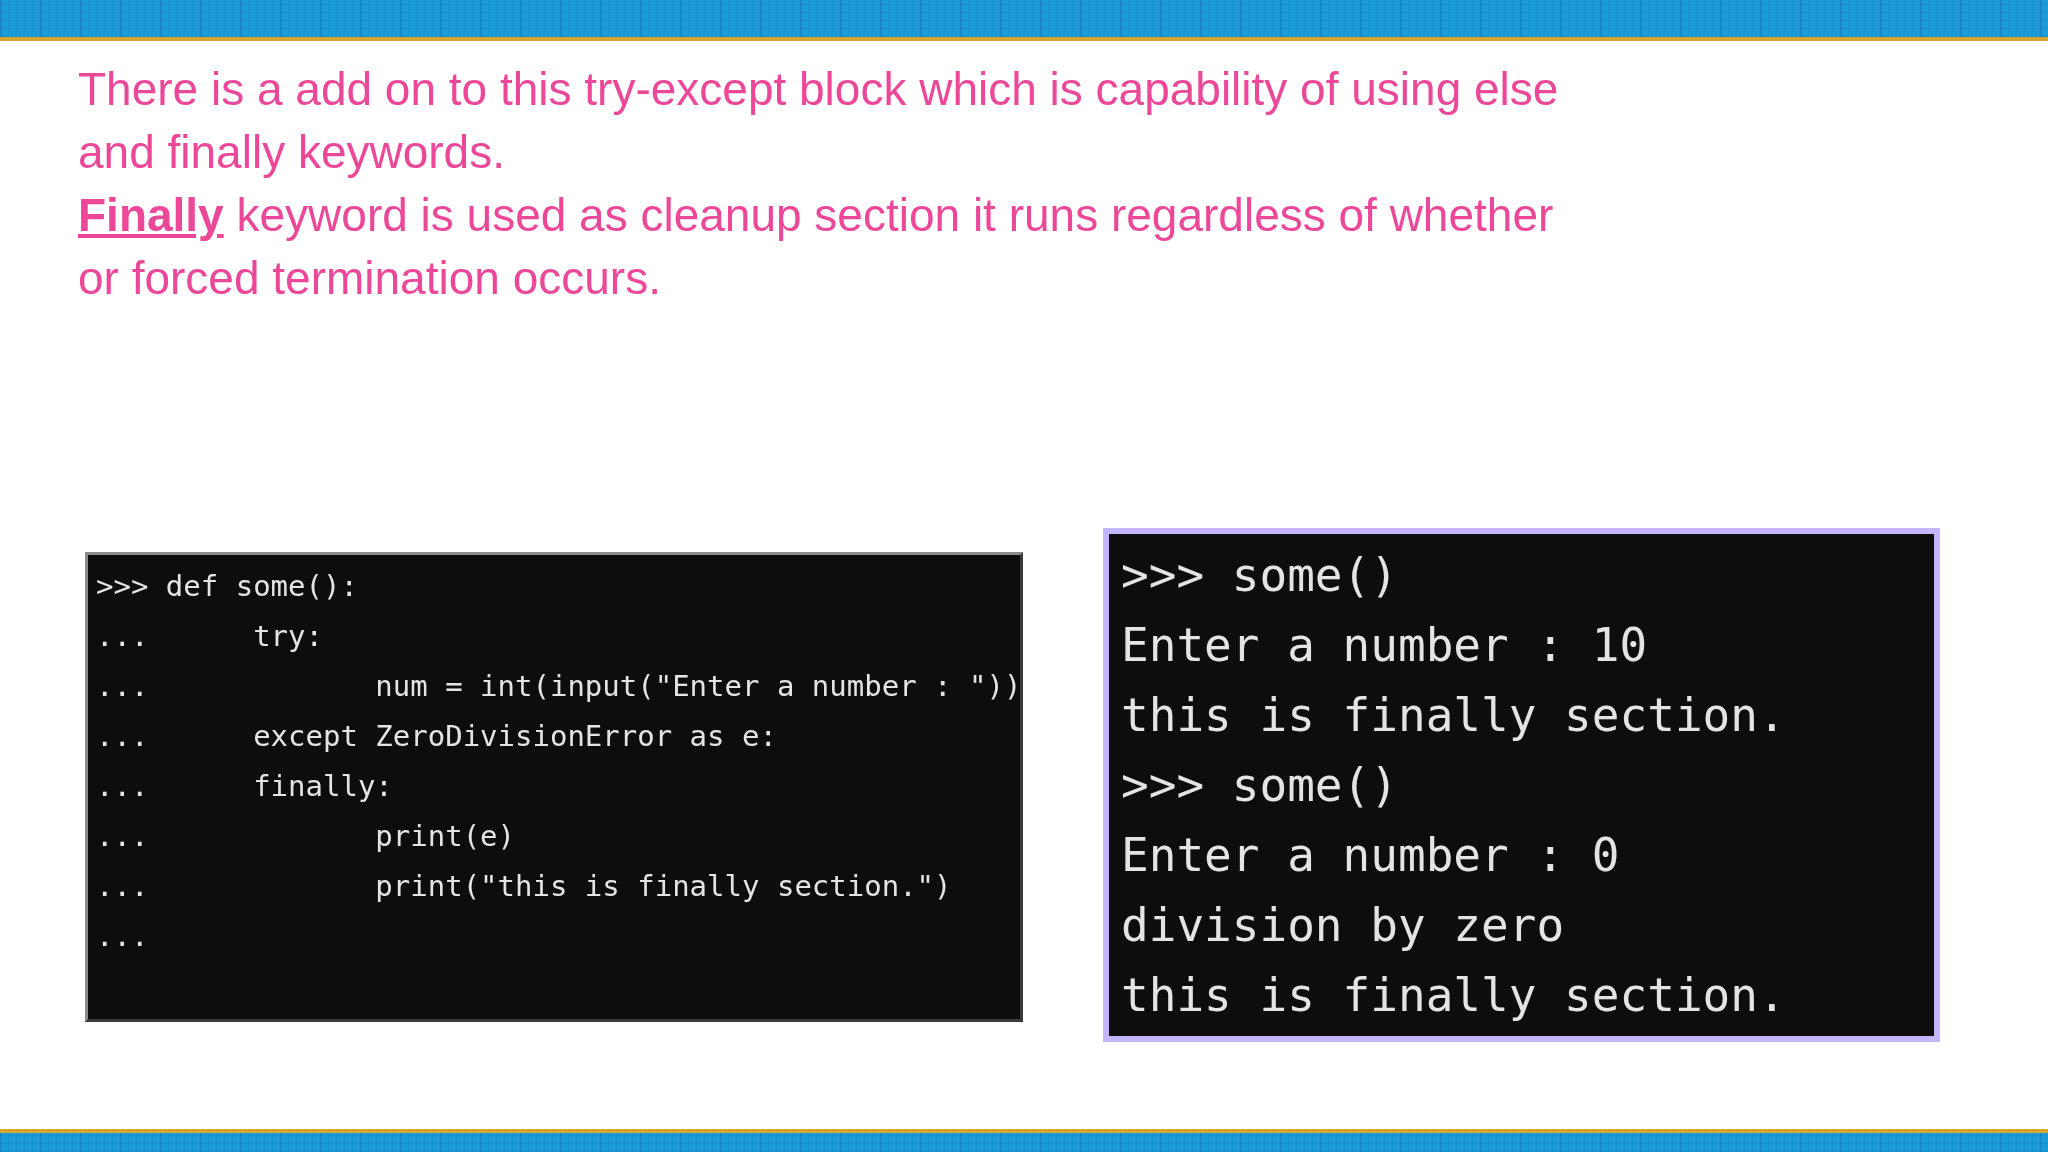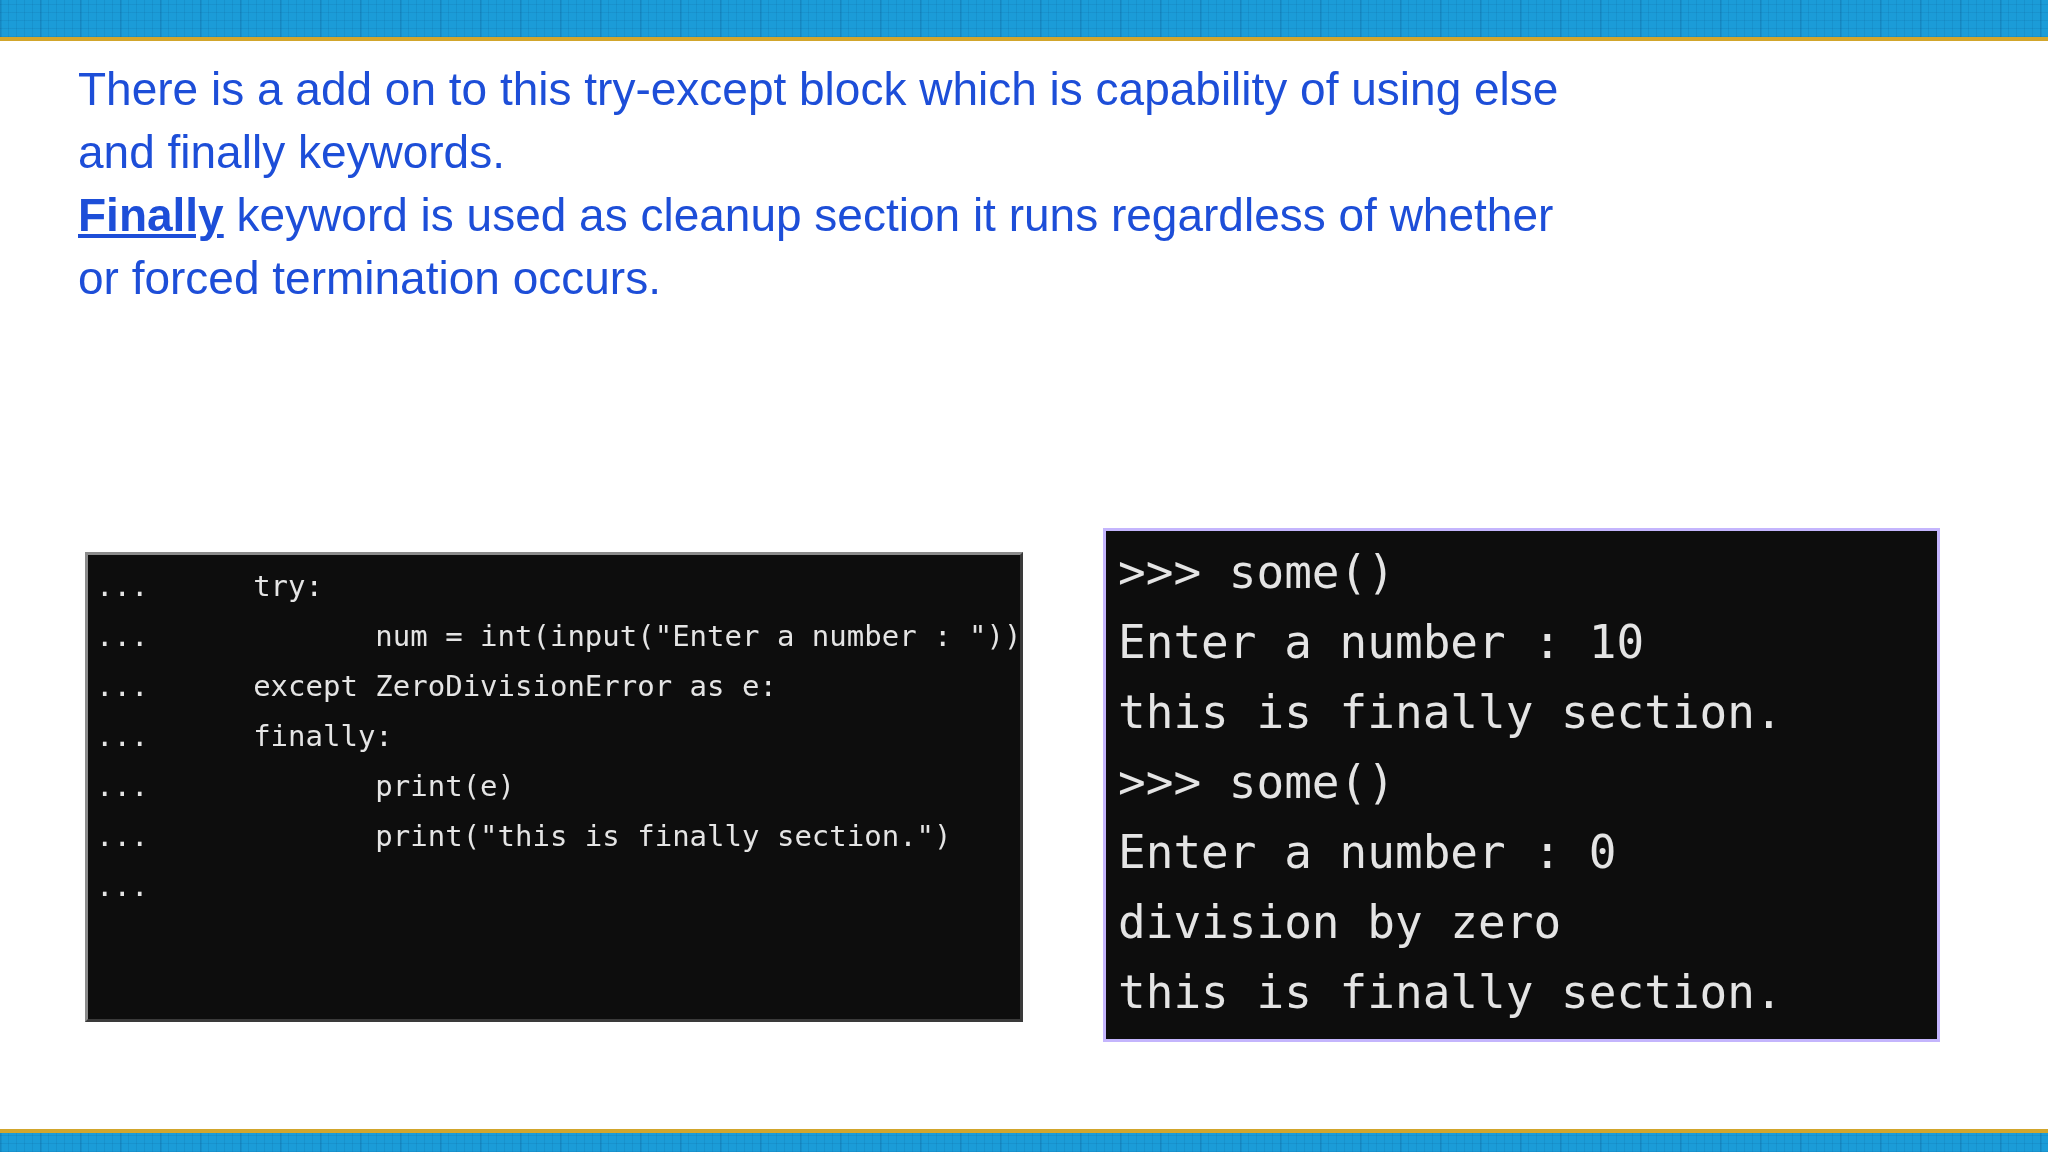--- a/index.html
+++ b/index.html
@@ -24,21 +24,21 @@
   .gold-line{
     position:absolute;left:0;width:2048px;height:4px;
     background:#d2a62c;
   }
   .gold-line.top{top:37px;}
   .gold-line.bottom{top:1129px;}
 
   
   .text-block{
     position:absolute;left:78px;top:58px;width:1900px;
-    color:#1d4ed8;
+    color:#ec4899;
     font-size:46px;line-height:63px;
     letter-spacing:0px;
   }
   .text-line{white-space:pre-wrap;}
   .text-line .bold{font-weight:700;text-decoration:underline;}
 
   
   .terminal{
     position:absolute;
     background:#0d0d0d;
@@ -48,39 +48,40 @@
   }
   .terminal .code-line{white-space:pre;}
   .terminal.left{
     left:85px;top:552px;width:938px;height:470px;
     border:3px solid #8b8b8b;border-right-color:#3a3a3a;border-bottom-color:#3a3a3a;
     font-size:29px;line-height:50px;
     padding:6px 0 0 8px;
   }
   .terminal.right{
     left:1103px;top:528px;width:837px;height:514px;
-    border:3px solid #c4b5fd;
+    border:6px solid #c4b5fd;
     font-size:46px;line-height:70px;
     padding:6px 0 0 12px;
   }
 </style>
 </head>
 <body>
 
 <div class="accent-bar top"></div>
 <div class="gold-line top"></div>
 
 <div class="text-block">
   <div class="text-line"><span class="bold"></span><span>There is a add on to this try-except block which is capability of using else</span></div>
   <div class="text-line"><span class="bold"></span><span>and finally keywords.</span></div>
   <div class="text-line"><span class="bold">Finally</span><span> keyword is used as cleanup section it runs regardless of whether</span></div>
   <div class="text-line"><span class="bold"></span><span>or forced termination occurs.</span></div>
 </div>
 
 <div class="terminal left">
+  <div class="code-line">&gt;&gt;&gt; def some():</div>
   <div class="code-line">...      try:</div>
   <div class="code-line">...             num = int(input("Enter a number : "))</div>
   <div class="code-line">...      except ZeroDivisionError as e:</div>
   <div class="code-line">...      finally:</div>
   <div class="code-line">...             print(e)</div>
   <div class="code-line">...             print("this is finally section.")</div>
   <div class="code-line">...</div>
 </div>
 
 <div class="terminal right">

